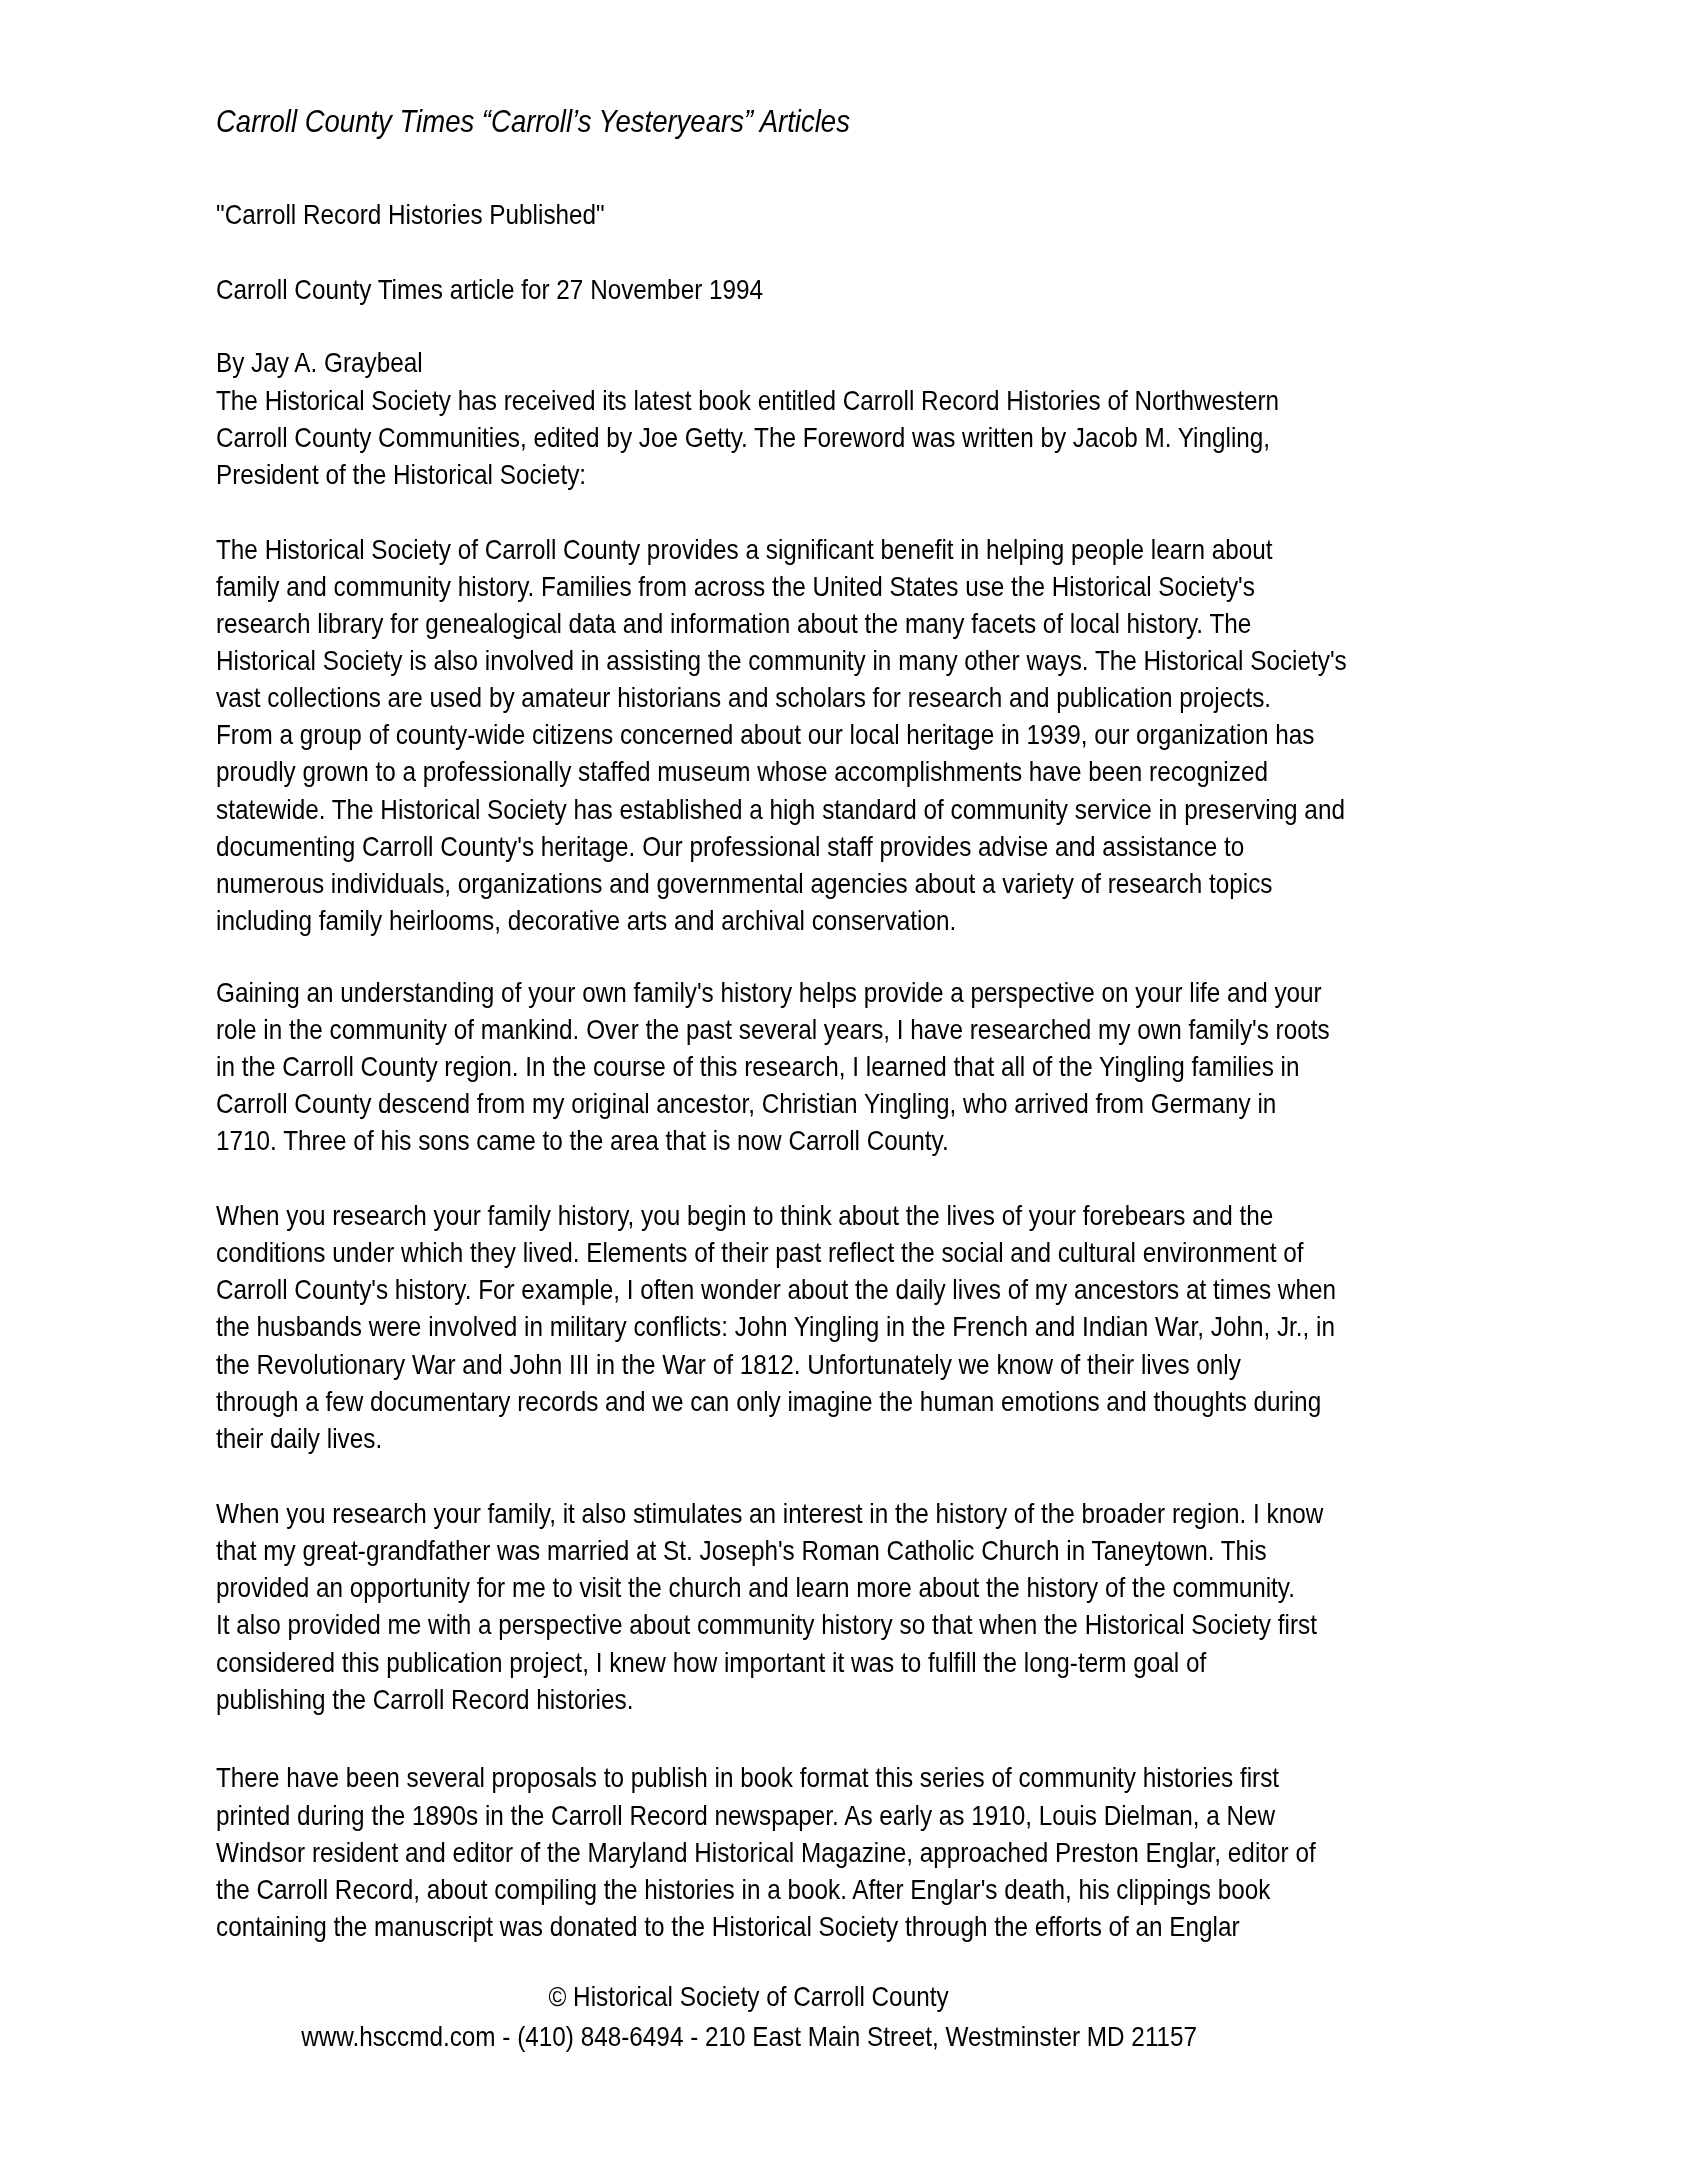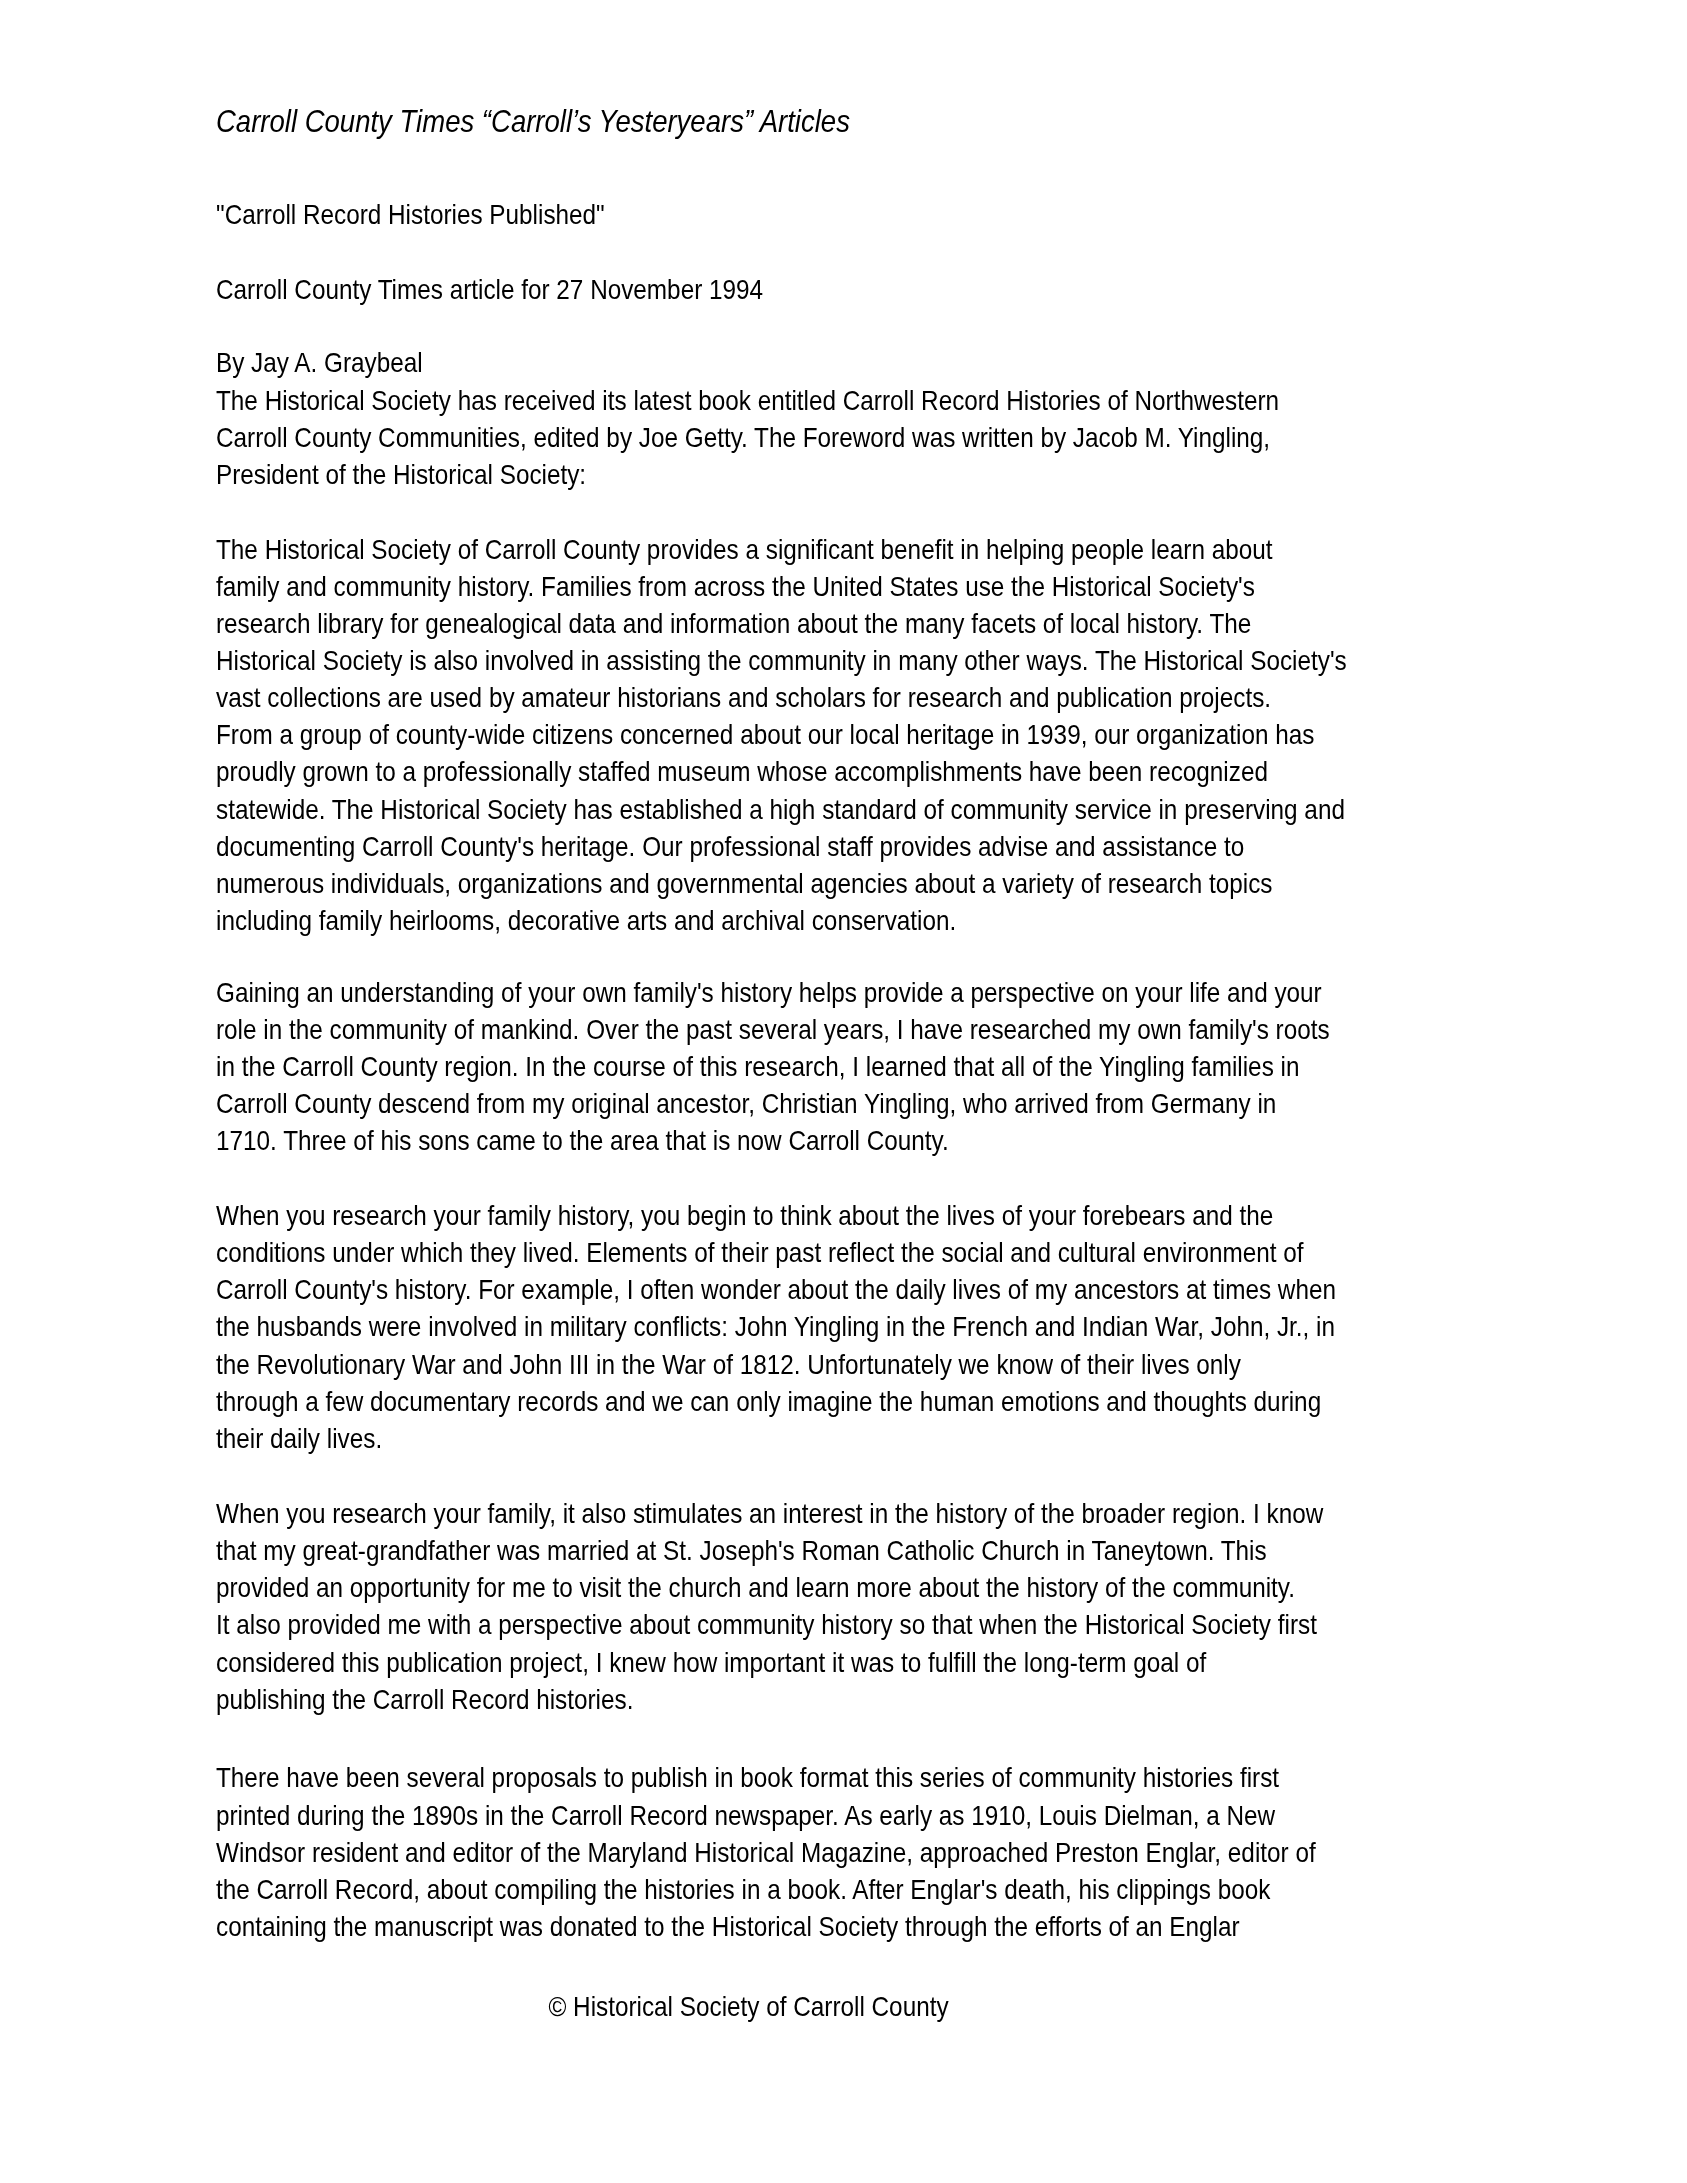--- a/index.html
+++ b/index.html
@@ -5,21 +5,21 @@
   html, body { margin: 0; padding: 0; background: #ffffff; }
   body { width: 1687px; height: 2183px; position: relative; overflow: hidden;
          font-family: "Liberation Sans", "DejaVu Sans", sans-serif; color: #000; }
   .page { position: absolute; left: 16px; top: 0; width: 1687px; height: 2183px; background: #fff; }
   .title { position: absolute; left: 200px; top: 100px; font-size: 32px; font-style: italic;
            white-space: nowrap; transform-origin: 0 0; transform: scaleX(0.86); line-height: 42px; }
   .line { position: absolute; left: 200px; font-size: 28px; line-height: 37px; white-space: nowrap;
           transform-origin: 0 0; transform: scaleX(0.868); }
   .para { position: absolute; left: 0; top: 0; }
   .footer-line { position: absolute; left: 0; width: 1466px; text-align: center; font-size: 28px;
-                 line-height: 37px; white-space: nowrap; margin-top: 10px; }
+                 line-height: 37px; white-space: nowrap; }
   .footer-line span { display: inline-block; transform: scaleX(0.868); }
 </style>
 </head>
 <body>
 
 <div class="page">
   <div class="title">Carroll County Times “Carroll’s Yesteryears” Articles</div>
 
   <div class="line" style="top:196px">"Carroll Record Histories Published"</div>
   <div class="line" style="top:271px">Carroll County Times article for 27 November 1994</div>
@@ -73,14 +73,17 @@
         <div class="line" style="top: 1797px;">printed during the 1890s in the Carroll Record newspaper. As early as 1910, Louis Dielman, a New</div>
         <div class="line" style="top: 1834px;">Windsor resident and editor of the Maryland Historical Magazine, approached Preston Englar, editor of</div>
         <div class="line" style="top: 1871px;">the Carroll Record, about compiling the histories in a book. After Englar's death, his clippings book</div>
         <div class="line" style="top: 1908px;">containing the manuscript was donated to the Historical Society through the efforts of an Englar</div>
       </div>
     </div>
 
   <div class="footer-line" style="top:1978px">
     <span>© Historical Society of Carroll County</span>
   </div>
+  <div class="footer-line" style="top:2018px">
+    <span>www.hsccmd.com - (410) 848-6494 - 210 East Main Street, Westminster MD 21157</span>
+  </div>
 </div>
 
 
 </body></html>

